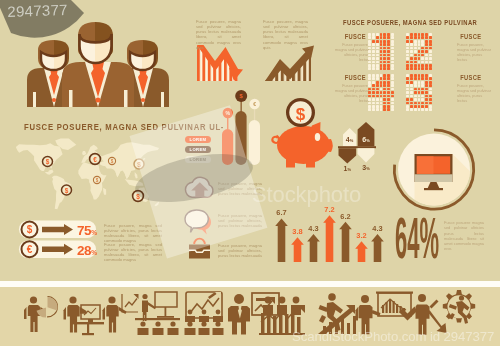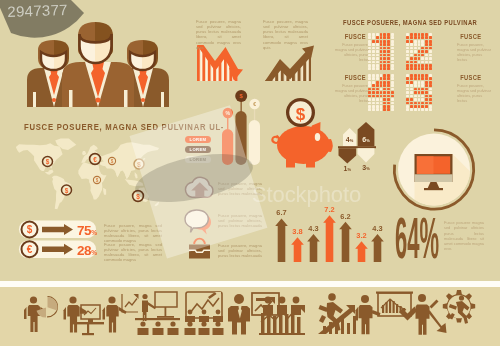--- a/index.html
+++ b/index.html
@@ -593,20 +593,21 @@
     <g>
       <path fill="#2e2d24" fill-opacity="0.52" d="M-6 -6 L65 -6 L84 13 A62 62 0 0 1 11 33 Z"></path>
     </g>
     <g>
       <rect x="146" y="118" width="105" height="128" fill="#ffffff" fill-opacity="0.34" transform="rotate(-17 198 182)"></rect>
       <ellipse cx="194" cy="178" rx="60" ry="21" fill="#34322a" fill-opacity="0.20" transform="rotate(-12 194 178)"></ellipse>
     </g>
   </svg>
   <div class="wm-id">2947377</div>
   <div class="wm-brand" style="left:252px;top:182px;">Stockphoto</div>
+  <div class="wm-footer">ScandiStockPhoto.com id 2947377</div>
   <div class="pixgrid" style="left:406px;top:33px;">
       <i style="background:#fbf2dc"></i>
       <i style="background:#f4632b"></i>
       <i style="background:#f4632b"></i>
       <i style="background:#f4632b"></i>
       <i style="background:#f4632b"></i>
       <i style="background:#f4632b"></i>
       <i style="background:#fbf2dc"></i>
       <i style="background:#f4632b"></i>
       <i style="background:#f4632b"></i>

